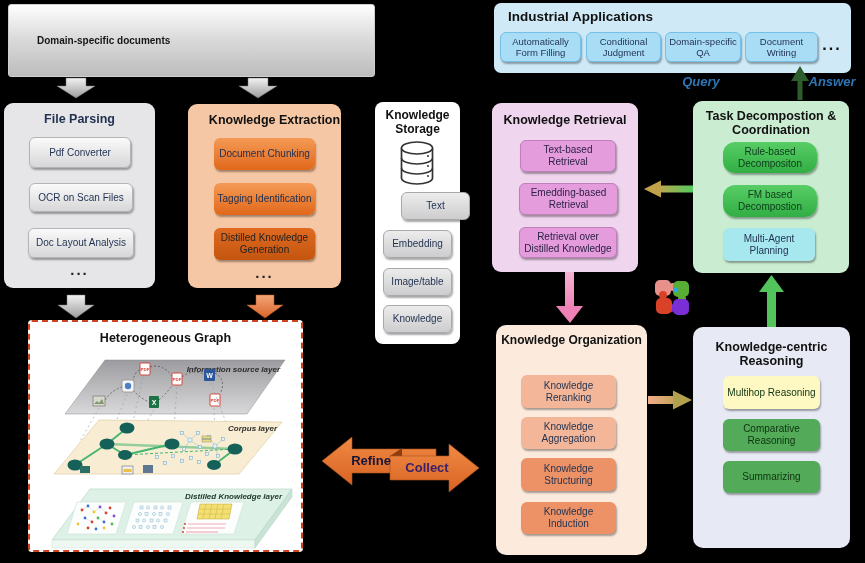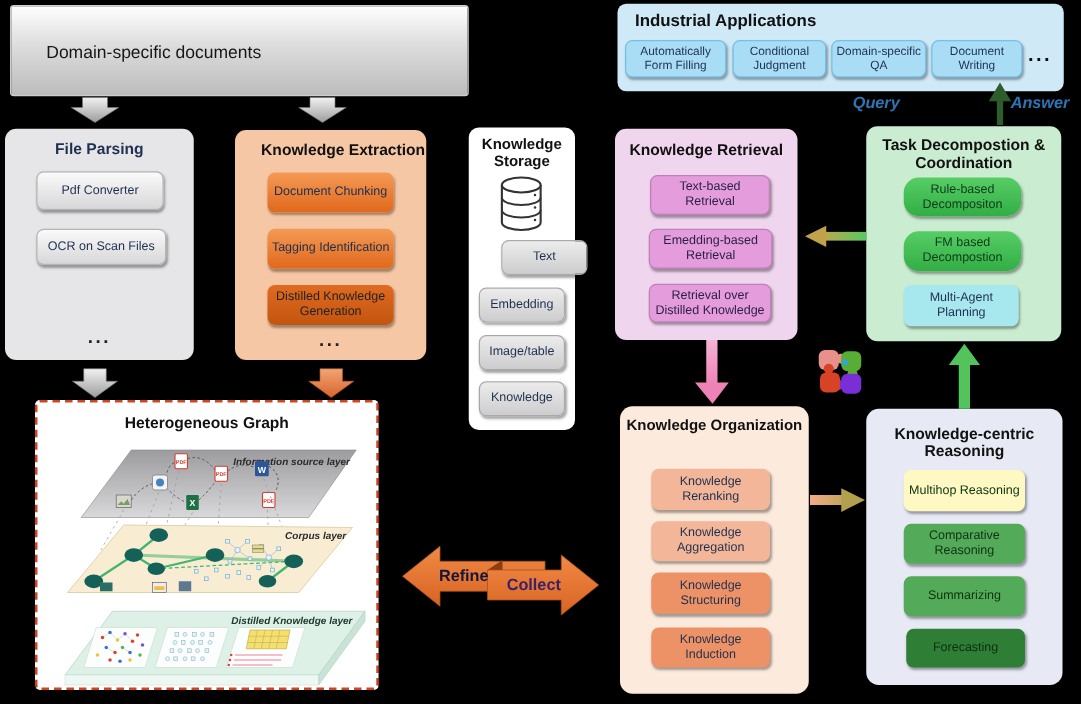--- a/index.html
+++ b/index.html
@@ -32,27 +32,28 @@
   #overlay{position:absolute;left:0;top:0;pointer-events:none;}
 </style>
 </head>
 <body>
 
 <div id="stage">
 
   <div class="panel" style="left:8px;top:4px;width:365px;height:71px;border-radius:3px;
               background:linear-gradient(180deg,#fefefe,#dcdcdc 45%,#bcbcbc);border:1px solid #cfcfcf;
               display:flex;align-items:center;">
-    <span style="font-weight:400;font-size:14px;color:#161616;padding-left:28px;">Domain-specific documents</span>
+    <span style="font-weight:700;font-size:10px;color:#161616;padding-left:28px;">Domain-specific documents</span>
   </div>
 
   <div class="panel" style="left:4px;top:103px;width:151px;height:185px;background:#e6e6e8;">
     <div class="panel-title" style="top:9px;color:#1f3050;">File Parsing</div>
     <div class="chip chip-gray" style="left:25px;top:34px;width:102px;height:31px;">Pdf Converter</div>
     <div class="chip chip-gray" style="left:25px;top:80px;width:104px;height:29px;">OCR on Scan Files</div>
+    <div class="chip chip-gray" style="left:24px;top:125px;width:106px;height:30px;">Doc Layout Analysis</div>
     <div class="dots" style="top:158px;">...</div>
   </div>
 
   <div class="panel" style="left:188px;top:104px;width:153px;height:184px;background:#f6c7a4;">
     <div class="panel-title" style="top:9px;margin-left:20px;">Knowledge Extraction</div>
     <div class="chip chip-orange" style="left:26px;top:34px;width:101px;height:32px;">Document Chunking</div>
     <div class="chip chip-orange" style="left:26px;top:79px;width:101px;height:32px;">Tagging Identification</div>
     <div class="chip chip-orange-dark" style="left:26px;top:124px;width:101px;height:32px;">Distilled Knowledge Generation</div>
     <div class="dots" style="top:160px;">...</div>
   </div>
@@ -103,21 +104,20 @@
     <div class="chip chip-salmon-light" style="left:25px;top:92px;width:95px;height:32px;">Knowledge Aggregation</div>
     <div class="chip chip-salmon" style="left:25px;top:133px;width:95px;height:33px;">Knowledge Structuring</div>
     <div class="chip chip-salmon" style="left:25px;top:177px;width:95px;height:32px;">Knowledge Induction</div>
   </div>
 
   <div class="panel" style="left:693px;top:327px;width:157px;height:221px;background:#e7eaf5;border-radius:10px;">
     <div class="panel-title" style="top:13px;padding:0 18px;">Knowledge-centric Reasoning</div>
     <div class="chip chip-dgreen1" style="left:30px;top:49px;width:97px;height:33px;">Multihop Reasoning</div>
     <div class="chip chip-dgreen2" style="left:30px;top:92px;width:97px;height:32px;">Comparative Reasoning</div>
     <div class="chip chip-dgreen2" style="left:30px;top:134px;width:97px;height:32px;">Summarizing</div>
-    <div class="chip chip-dgreen3" style="left:32px;top:176px;width:95px;height:31px;">Forecasting</div>
   </div>
 
   <div class="panel" style="left:28px;top:320px;width:275px;height:232px;background:#ffffff;
               border:2px dashed #cf4522;border-radius:4px;box-sizing:border-box;">
     <div class="panel-title" style="top:9px;">Heterogeneous Graph</div>
     <svg width="271" height="200" viewBox="0 0 271 200" style="position:absolute;left:0;top:28px;">
       <defs>
         <linearGradient id="layer1g" x1="0" y1="0" x2="0" y2="1">
           <stop offset="0" stop-color="#9c9ca0"></stop>
             <stop offset="1" stop-color="#d9d9db"></stop>

